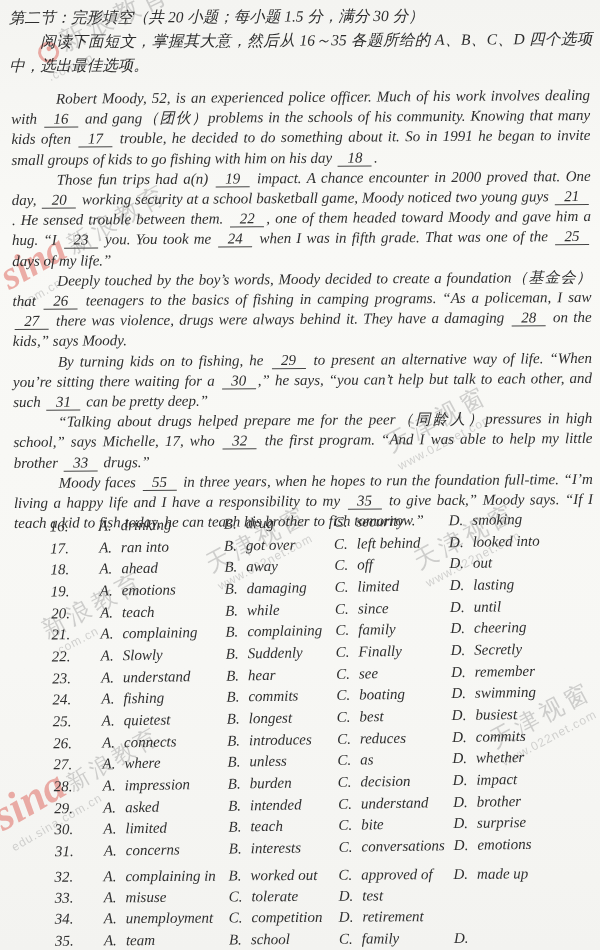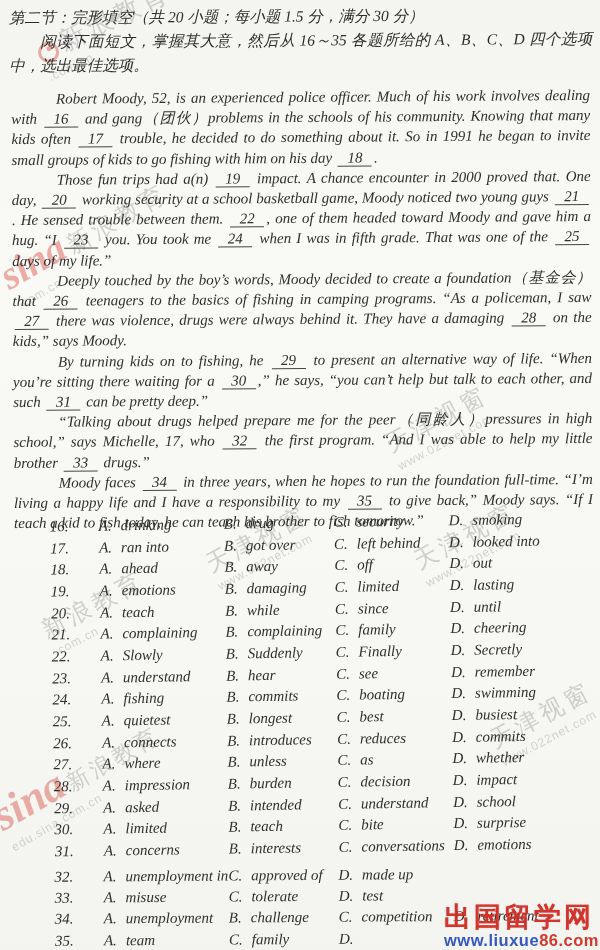--- a/index.html
+++ b/index.html
@@ -78,21 +78,21 @@
       <p class="title">第二节：完形填空（共 20 小题；每小题 1.5 分，满分 30 分）</p>
       <p class="instr">阅读下面短文，掌握其大意，然后从 16～35 各题所给的 A、B、C、D 四个选项中，选出最佳选项。</p>
     </div>
 
     <div class="passage" id="passage">
         <p>Robert Moody, 52, is an experienced police officer. Much of his work involves dealing with <span class="blank">16</span> and gang（团伙）problems in the schools of his community. Knowing that many kids often <span class="blank">17</span> trouble, he decided to do something about it. So in 1991 he began to invite small groups of kids to go fishing with him on his day <span class="blank">18</span>.</p>
         <p>Those fun trips had a(n) <span class="blank">19</span> impact. A chance encounter in 2000 proved that. One day, <span class="blank">20</span> working security at a school basketball game, Moody noticed two young guys <span class="blank">21</span>. He sensed trouble between them. <span class="blank">22</span>, one of them headed toward Moody and gave him a hug. “I <span class="blank">23</span> you. You took me <span class="blank">24</span> when I was in fifth grade. That was one of the <span class="blank">25</span> days of my life.”</p>
         <p>Deeply touched by the boy’s words, Moody decided to create a foundation（基金会）that <span class="blank">26</span> teenagers to the basics of fishing in camping programs. “As a policeman, I saw <span class="blank">27</span> there was violence, drugs were always behind it. They have a damaging <span class="blank">28</span> on the kids,” says Moody.</p>
         <p>By turning kids on to fishing, he <span class="blank">29</span> to present an alternative way of life. “When you’re sitting there waiting for a <span class="blank">30</span>,” he says, “you can’t help but talk to each other, and such <span class="blank">31</span> can be pretty deep.”</p>
         <p>“Talking about drugs helped prepare me for the peer（同龄人）pressures in high school,” says Michelle, 17, who <span class="blank">32</span> the first program. “And I was able to help my little brother <span class="blank">33</span> drugs.”</p>
-        <p>Moody faces <span class="blank">34</span> in three years, when he hopes to run the foundation full-time. “I’m living a happy life and I have a responsibility to my <span class="blank">35</span> to give back,” Moody says. “If I teach a kid to fish today, he can teach his brother to fish tomorrow.”</p>
+        <p>Moody faces <span class="blank">55</span> in three years, when he hopes to run the foundation full-time. “I’m living a happy life and I have a responsibility to my <span class="blank">35</span> to give back,” Moody says. “If I teach a kid to fish today, he can teach his brother to fish tomorrow.”</p>
       </div>
 
     <div class="opts" id="opts1">
         <div class="q-row">
           <span class="q-num">16.</span>
           <span class="q-cell"><span class="q-letter">A.</span><span>drinking</span></span>
           <span class="q-cell"><span class="q-letter">B.</span><span>drug</span></span>
           <span class="q-cell"><span class="q-letter">C.</span><span>security</span></span>
           <span class="q-cell"><span class="q-letter">D.</span><span>smoking</span></span>
         </div>
@@ -178,64 +178,61 @@
           <span class="q-cell"><span class="q-letter">A.</span><span>impression</span></span>
           <span class="q-cell"><span class="q-letter">B.</span><span>burden</span></span>
           <span class="q-cell"><span class="q-letter">C.</span><span>decision</span></span>
           <span class="q-cell"><span class="q-letter">D.</span><span>impact</span></span>
         </div>
         <div class="q-row">
           <span class="q-num">29.</span>
           <span class="q-cell"><span class="q-letter">A.</span><span>asked</span></span>
           <span class="q-cell"><span class="q-letter">B.</span><span>intended</span></span>
           <span class="q-cell"><span class="q-letter">C.</span><span>understand</span></span>
-          <span class="q-cell"><span class="q-letter">D.</span><span>school</span></span>
+          <span class="q-cell"><span class="q-letter">D.</span><span>brother</span></span>
         </div>
         <div class="q-row">
           <span class="q-num">30.</span>
           <span class="q-cell"><span class="q-letter">A.</span><span>limited</span></span>
           <span class="q-cell"><span class="q-letter">B.</span><span>teach</span></span>
           <span class="q-cell"><span class="q-letter">C.</span><span>bite</span></span>
           <span class="q-cell"><span class="q-letter">D.</span><span>surprise</span></span>
         </div>
         <div class="q-row">
           <span class="q-num">31.</span>
           <span class="q-cell"><span class="q-letter">A.</span><span>concerns</span></span>
           <span class="q-cell"><span class="q-letter">B.</span><span>interests</span></span>
           <span class="q-cell"><span class="q-letter">C.</span><span>conversations</span></span>
           <span class="q-cell"><span class="q-letter">D.</span><span>emotions</span></span>
         </div>
       </div>
     <div class="opts" id="opts2">
         <div class="q-row">
           <span class="q-num">32.</span>
-          <span class="q-cell"><span class="q-letter">A.</span><span>unemployment in</span></span>
+          <span class="q-cell"><span class="q-letter">A.</span><span>complaining in</span></span>
+          <span class="q-cell"><span class="q-letter">B.</span><span>worked out</span></span>
           <span class="q-cell"><span class="q-letter">C.</span><span>approved of</span></span>
           <span class="q-cell"><span class="q-letter">D.</span><span>made up</span></span>
         </div>
         <div class="q-row">
           <span class="q-num">33.</span>
           <span class="q-cell"><span class="q-letter">A.</span><span>misuse</span></span>
           <span class="q-cell"><span class="q-letter">C.</span><span>tolerate</span></span>
           <span class="q-cell"><span class="q-letter">D.</span><span>test</span></span>
         </div>
         <div class="q-row">
           <span class="q-num">34.</span>
           <span class="q-cell"><span class="q-letter">A.</span><span>unemployment</span></span>
-          <span class="q-cell"><span class="q-letter">B.</span><span>challenge</span></span>
           <span class="q-cell"><span class="q-letter">C.</span><span>competition</span></span>
           <span class="q-cell"><span class="q-letter">D.</span><span>retirement</span></span>
         </div>
         <div class="q-row">
           <span class="q-num">35.</span>
           <span class="q-cell"><span class="q-letter">A.</span><span>team</span></span>
+          <span class="q-cell"><span class="q-letter">B.</span><span>school</span></span>
           <span class="q-cell"><span class="q-letter">C.</span><span>family</span></span>
           <span class="q-cell"><span class="q-letter">D.</span><span></span></span>
         </div>
       </div>
   </div>
 
-  <div class="liuxue">
-    <div class="liuxue-title">出国留学网</div>
-    <div class="liuxue-url"><span class="blue">www.liuxue</span><span class="red">86</span><span class="red">.com</span></div>
-  </div>
 
 </div>
 
 </body></html>

